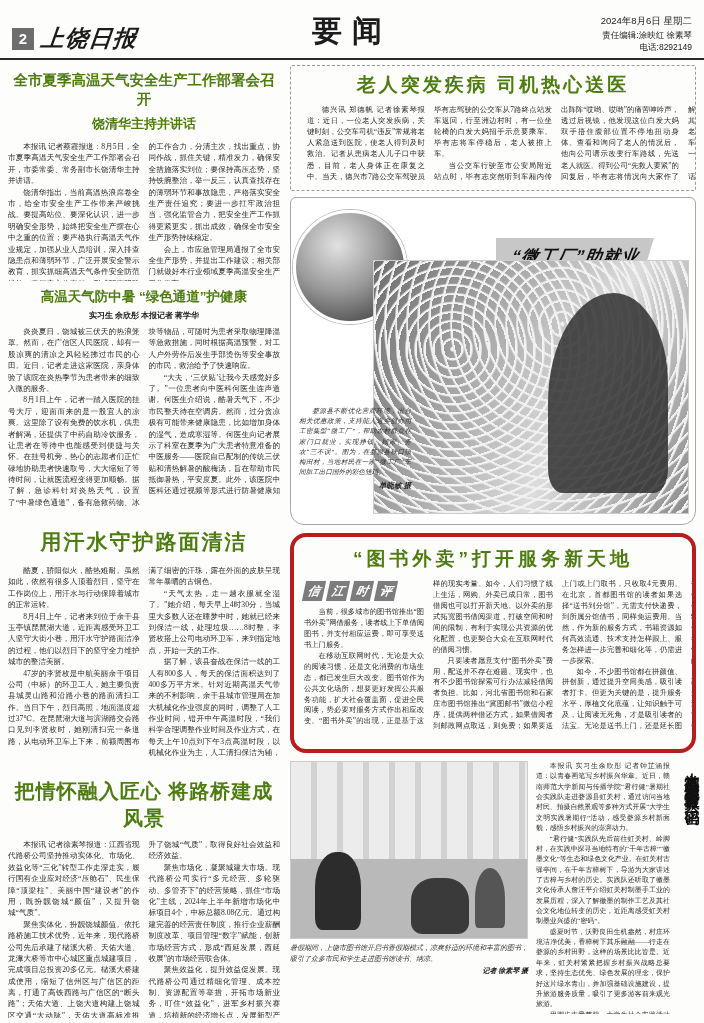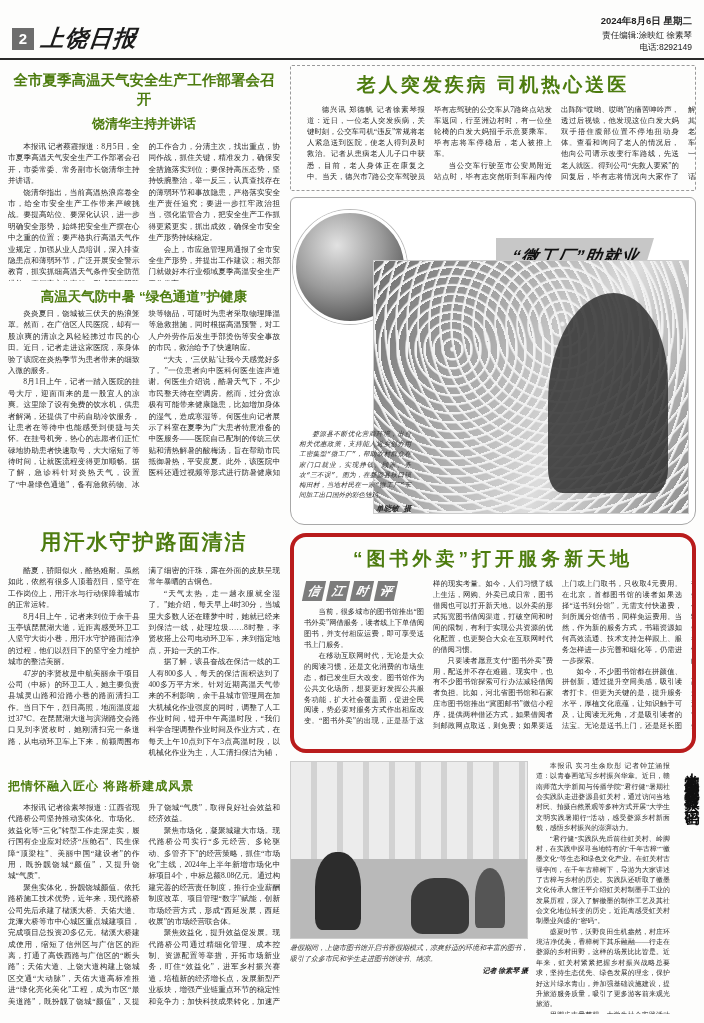--- a/index.html
+++ b/index.html
@@ -10,21 +10,21 @@
     font-family:"Liberation Serif","DejaVu Serif",serif;
   }
   
   header { height:60px; padding:10px 12px 4px 12px; border-bottom:2.5px solid #2a2a2a;
     display:flex; align-items:flex-end; justify-content:space-between; }
   .mast-left { display:flex; align-items:center; gap:7px; width:215px; }
   .pagenum { width:22px; height:22px; background:#6d6d6d; color:#fff; font:bold 15px/22px "Liberation Sans",sans-serif; text-align:center; }
   .masthead { font:bold italic 23px "Liberation Serif",serif; letter-spacing:1px; transform:skewX(-6deg); }
   .section-title { font:bold 30px "Liberation Sans","DejaVu Sans",sans-serif; letter-spacing:10px; padding-bottom:2px; }
   .header-meta { width:215px; text-align:right; font-family:"Liberation Sans",sans-serif; font-size:8.5px; line-height:1.5; color:#222; }
-  .header-meta .date { font-weight:bold; font-size:9.5px; }
+  .header-meta .date { font-weight:normal; font-size:9.5px; }
   
   .content { display:flex; gap:10px; padding:5px 8px 0 8px; }
   .col-left { width:272px; flex:none; }
   .col-right { width:406px; flex:none; }
   article, section { overflow:hidden; }
   h1,h2,h3 { font-family:"Liberation Sans","DejaVu Sans",sans-serif; color:#4d7c0f; }
   .body p { font-size:7.6px; line-height:1.5; text-align:justify; text-indent:2em; color:#2b2b2b; }
   .cols2 { column-count:2; column-gap:9px; }
   .cols3 { column-count:3; column-gap:9px; }
   .byline { text-align:center; font-size:8px; font-weight:bold; margin:4px 0 5px; color:#222; }
@@ -37,21 +37,21 @@
   
   .art-b { height:230px; margin-top:3px; }
   .art-b h1 { font-size:13.5px; text-align:center; margin:4px 0 2px; }
   .art-b .body { height:185px; }
   
   .art-c { height:248px; margin-top:6px; }
   .art-c h1 { font-size:21px; text-align:center; letter-spacing:2px; margin:8px 0 9px; }
   .art-c .body { height:200px; }
   
   .art-d { height:244px; margin-top:6px; }
-  .art-d h1 { font-size:12px; letter-spacing:1px; margin:4px 0 7px; }
+  .art-d h1 { font-size:20px; text-align:center; letter-spacing:1px; margin:4px 0 7px; }
   .art-d .body { height:208px; }
   
   .art-e { height:126px; border:1px dashed #9a9a9a; padding:4px 16px; border-radius:2px; }
   .art-e h1 { font-size:19px; text-align:center; letter-spacing:3px; margin:2px 0 6px; }
   .art-e .body { height:86px; }
   .art-e .body p { font-size:7.4px; }
   
   .feature { position:relative; height:328px; border:1px solid #a8a8a8; border-radius:6px 6px 14px 14px; margin-top:6px; background:#fff; }
   .f-circle { position:absolute; left:2px; top:12px; width:114px; height:114px; border-radius:50%;
     border:3px solid #fff; box-shadow:0 0 0 1px #bbb;
@@ -60,22 +60,22 @@
     clip-path:polygon(0 0,100% 0,93% 100%,0 100%);
     display:flex; align-items:center; justify-content:center; }
   .f-titlebox span { font:bold italic 17px "Liberation Sans",sans-serif; letter-spacing:1px; transform:skewX(-8deg); color:#111; }
   .f-photo { position:absolute; right:6px; top:62px; width:316px; height:254px; border:1px solid #ccc;
     background-image:
       repeating-radial-gradient(circle at 25% 35%, #f2f2f2 0 1.5px, rgba(0,0,0,0) 3px 9px),
       repeating-radial-gradient(circle at 60% 25%, #efefef 0 1.5px, rgba(0,0,0,0) 3px 11px),
       linear-gradient(115deg, #6e6e6e, #b3b3b3 40%, #dcdcdc 62%, #8d8d8d 100%); }
   .f-figure { position:absolute; right:20px; bottom:20px; width:120px; height:200px; background:#2f2f2f;
     border-radius:55% 45% 12% 12%; opacity:.85; }
-  .f-caption { position:absolute; left:8px; top:232px; width:112px; font-style:italic; font-size:6.6px;
-    line-height:1.55; text-align:justify; color:#333;font-family:Liberation Mono, monospace; }
+  .f-caption { position:absolute; left:8px; top:208px; width:112px; font-style:italic; font-size:6.6px;
+    line-height:1.55; text-align:justify; color:#333; }
   .f-caption .cap { text-indent:2em; }
   .f-caption .credit-line { margin-top:2px; font-weight:bold; font-style:italic; }
   
   .art-g { height:220px; border:4px solid #b91c1c; border-radius:16px; margin-top:8px; padding:6px 10px; }
   .art-g h1 { font-size:19px; text-align:center; letter-spacing:4px; margin:3px 0 7px; }
   .art-g .body { height:158px; }
   .art-g .body p { font-size:7.3px; }
   .logo-row { display:flex; gap:4px; margin:2px 0 6px; }
   .logo-box { width:20px; height:20px; background:#7c7c7c; color:#fff; transform:skewX(-12deg);
     display:flex; align-items:center; justify-content:center;
@@ -101,20 +101,21 @@
 </head>
 <body>
 
 <div class="page">
 
   <header>
     <div class="mast-left">
       <div class="pagenum">2</div>
       <div class="masthead">上饶日报</div>
     </div>
+    <div class="section-title">要闻</div>
     <div class="header-meta">
       <div class="date">2024年8月6日 星期二</div>
       <div>责任编辑:涂映红 徐素琴</div>
       <div>电话:8292149</div>
     </div>
   </header>
 
   <main class="content">
 
     <div class="col-left">
@@ -124,20 +125,21 @@
         <h2>饶清华主持并讲话</h2>
         <div class="body cols2">
           <p>本报讯 记者蔡霞报道：8月5日，全市夏季高温天气安全生产工作部署会召开，市委常委、常务副市长饶清华主持并讲话。</p>
           <p>饶清华指出，当前高温热浪席卷全市，给全市安全生产工作带来严峻挑战。要提高站位、要深化认识，进一步明确安全形势，始终把安全生产摆在心中之重的位置；要严格执行高温天气作业规定，加强从业人员培训，深入排查隐患点和薄弱环节，广泛开展安全警示教育，抓实抓细高温天气条件安全防范措施；要压实主体责任，形成职责明确的工作合力，分清主次，找出重点，协同作战，抓住关键，精准发力，确保安全措施落实到位；要保持高压态势，坚持铁腕整治，举一反三，认真查找存在的薄弱环节和事故隐患，严格落实安全生产责任追究；要进一步扛牢政治担当，强化监管合力，把安全生产工作抓得更紧更实，抓出成效，确保全市安全生产形势持续稳定。</p>
           <p>会上，市应急管理局通报了全市安全生产形势，并提出工作建议；相关部门就做好本行业领域夏季高温安全生产工作发言。</p>
         </div>
       </article>
 
       <article class="art-b">
         <h1>高温天气防中暑  “绿色通道”护健康</h1>
+        <div class="byline">实习生 余欣彤 本报记者 蒋学华</div>
         <div class="body cols2">
           <p>炎炎夏日，饶城被三伏天的热浪笼罩。然而，在广信区人民医院，却有一股凉爽的清凉之风轻轻拂过市民的心田。近日，记者走进这家医院，亲身体验了该院在炎热季节为患者带来的细致入微的服务。</p>
           <p>8月1日上午，记者一踏入医院的挂号大厅，迎面而来的是一股宜人的凉爽。这里除了设有免费的饮水机，供患者解渴，还提供了中药自助冷饮服务，让患者在等待中也能感受到便捷与关怀。在挂号机旁，热心的志愿者们正忙碌地协助患者快速取号，大大缩短了等待时间，让就医流程变得更加顺畅。据了解，急诊科针对炎热天气，设置了“中暑绿色通道”，备有急救药物、冰块等物品，可随时为患者采取物理降温等急救措施，同时根据高温预警，对工人户外劳作后发生手部烫伤等安全事故的市民，救治给予了快速响应。</p>
           <p>“大夫，‘三伏贴’让我今天感觉好多了。”一位患者向中医科何医生连声道谢。何医生介绍说，酷暑天气下，不少市民整天待在空调房。然而，过分贪凉极有可能带来健康隐患，比如增加身体的湿气，造成寒湿等。何医生向记者展示了科室在夏季为广大患者特意准备的中医服务——医院自己配制的传统三伏贴和清热解暑的酸梅汤，旨在帮助市民抵御暑热，平安度夏。此外，该医院中医科还通过视频等形式进行防暑健康知识的宣传，将健康理念传递给更广泛的公众。</p>
         </div>
       </article>
 
       <article class="art-c">
         <h1>用汗水守护路面清洁</h1>
         <div class="body cols2">

